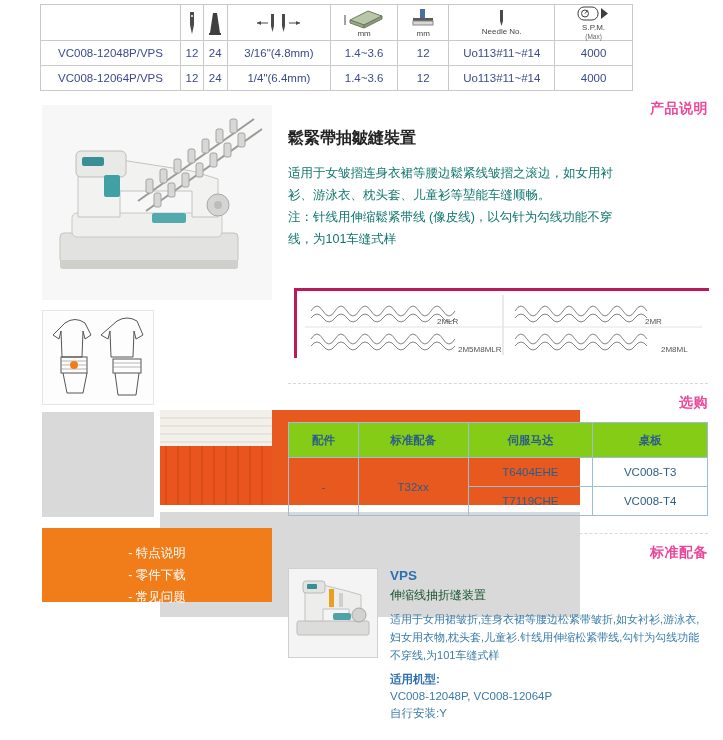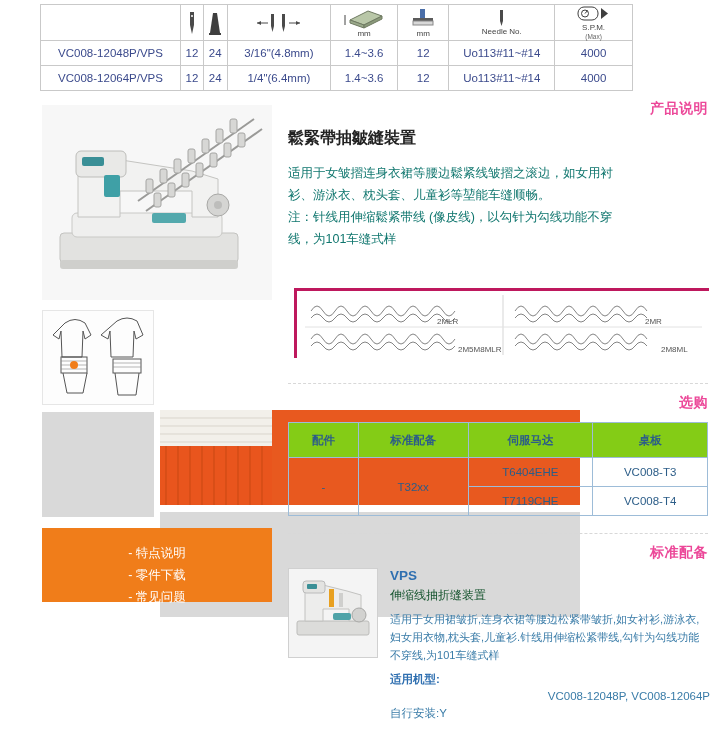--- a/index.html
+++ b/index.html
@@ -118,21 +118,21 @@
   .std-photo {
     position: absolute; left: 0; top: 0;
     width: 90px; height: 90px;
     border: 1px solid #d0d0d0; background: #f6f6f6; overflow: hidden;
   }
   .std-text { position: absolute; left: 102px; top: 0; width: 320px; }
   .std-title { color: #2f6fb0; font-size: 13.5px; font-weight: bold; margin: 0 0 4px 0; }
   .std-sub { color: #14532d; font-size: 12px; margin: 0 0 6px 0; }
   .std-desc { color: #3a7ca8; font-size: 11px; line-height: 1.65; margin: 0; }
   .std-models-label { color: #2f6fb0; font-size: 11.5px; font-weight: bold; margin: 8px 0 3px 0; }
-  .std-models { color: #3a7ca8; font-size: 11.5px; margin: 0 0 4px 0; text-align: right; }
+  .std-models { color: #3a7ca8; font-size: 11.5px; margin: 0 0 4px 0; }
   .std-install { color: #3a7ca8; font-size: 11.5px; margin: 0; }
 </style>
 </head>
 <body>
 
 <div class="page">
 
   <table class="spec-table">
     <thead>
       <tr>

